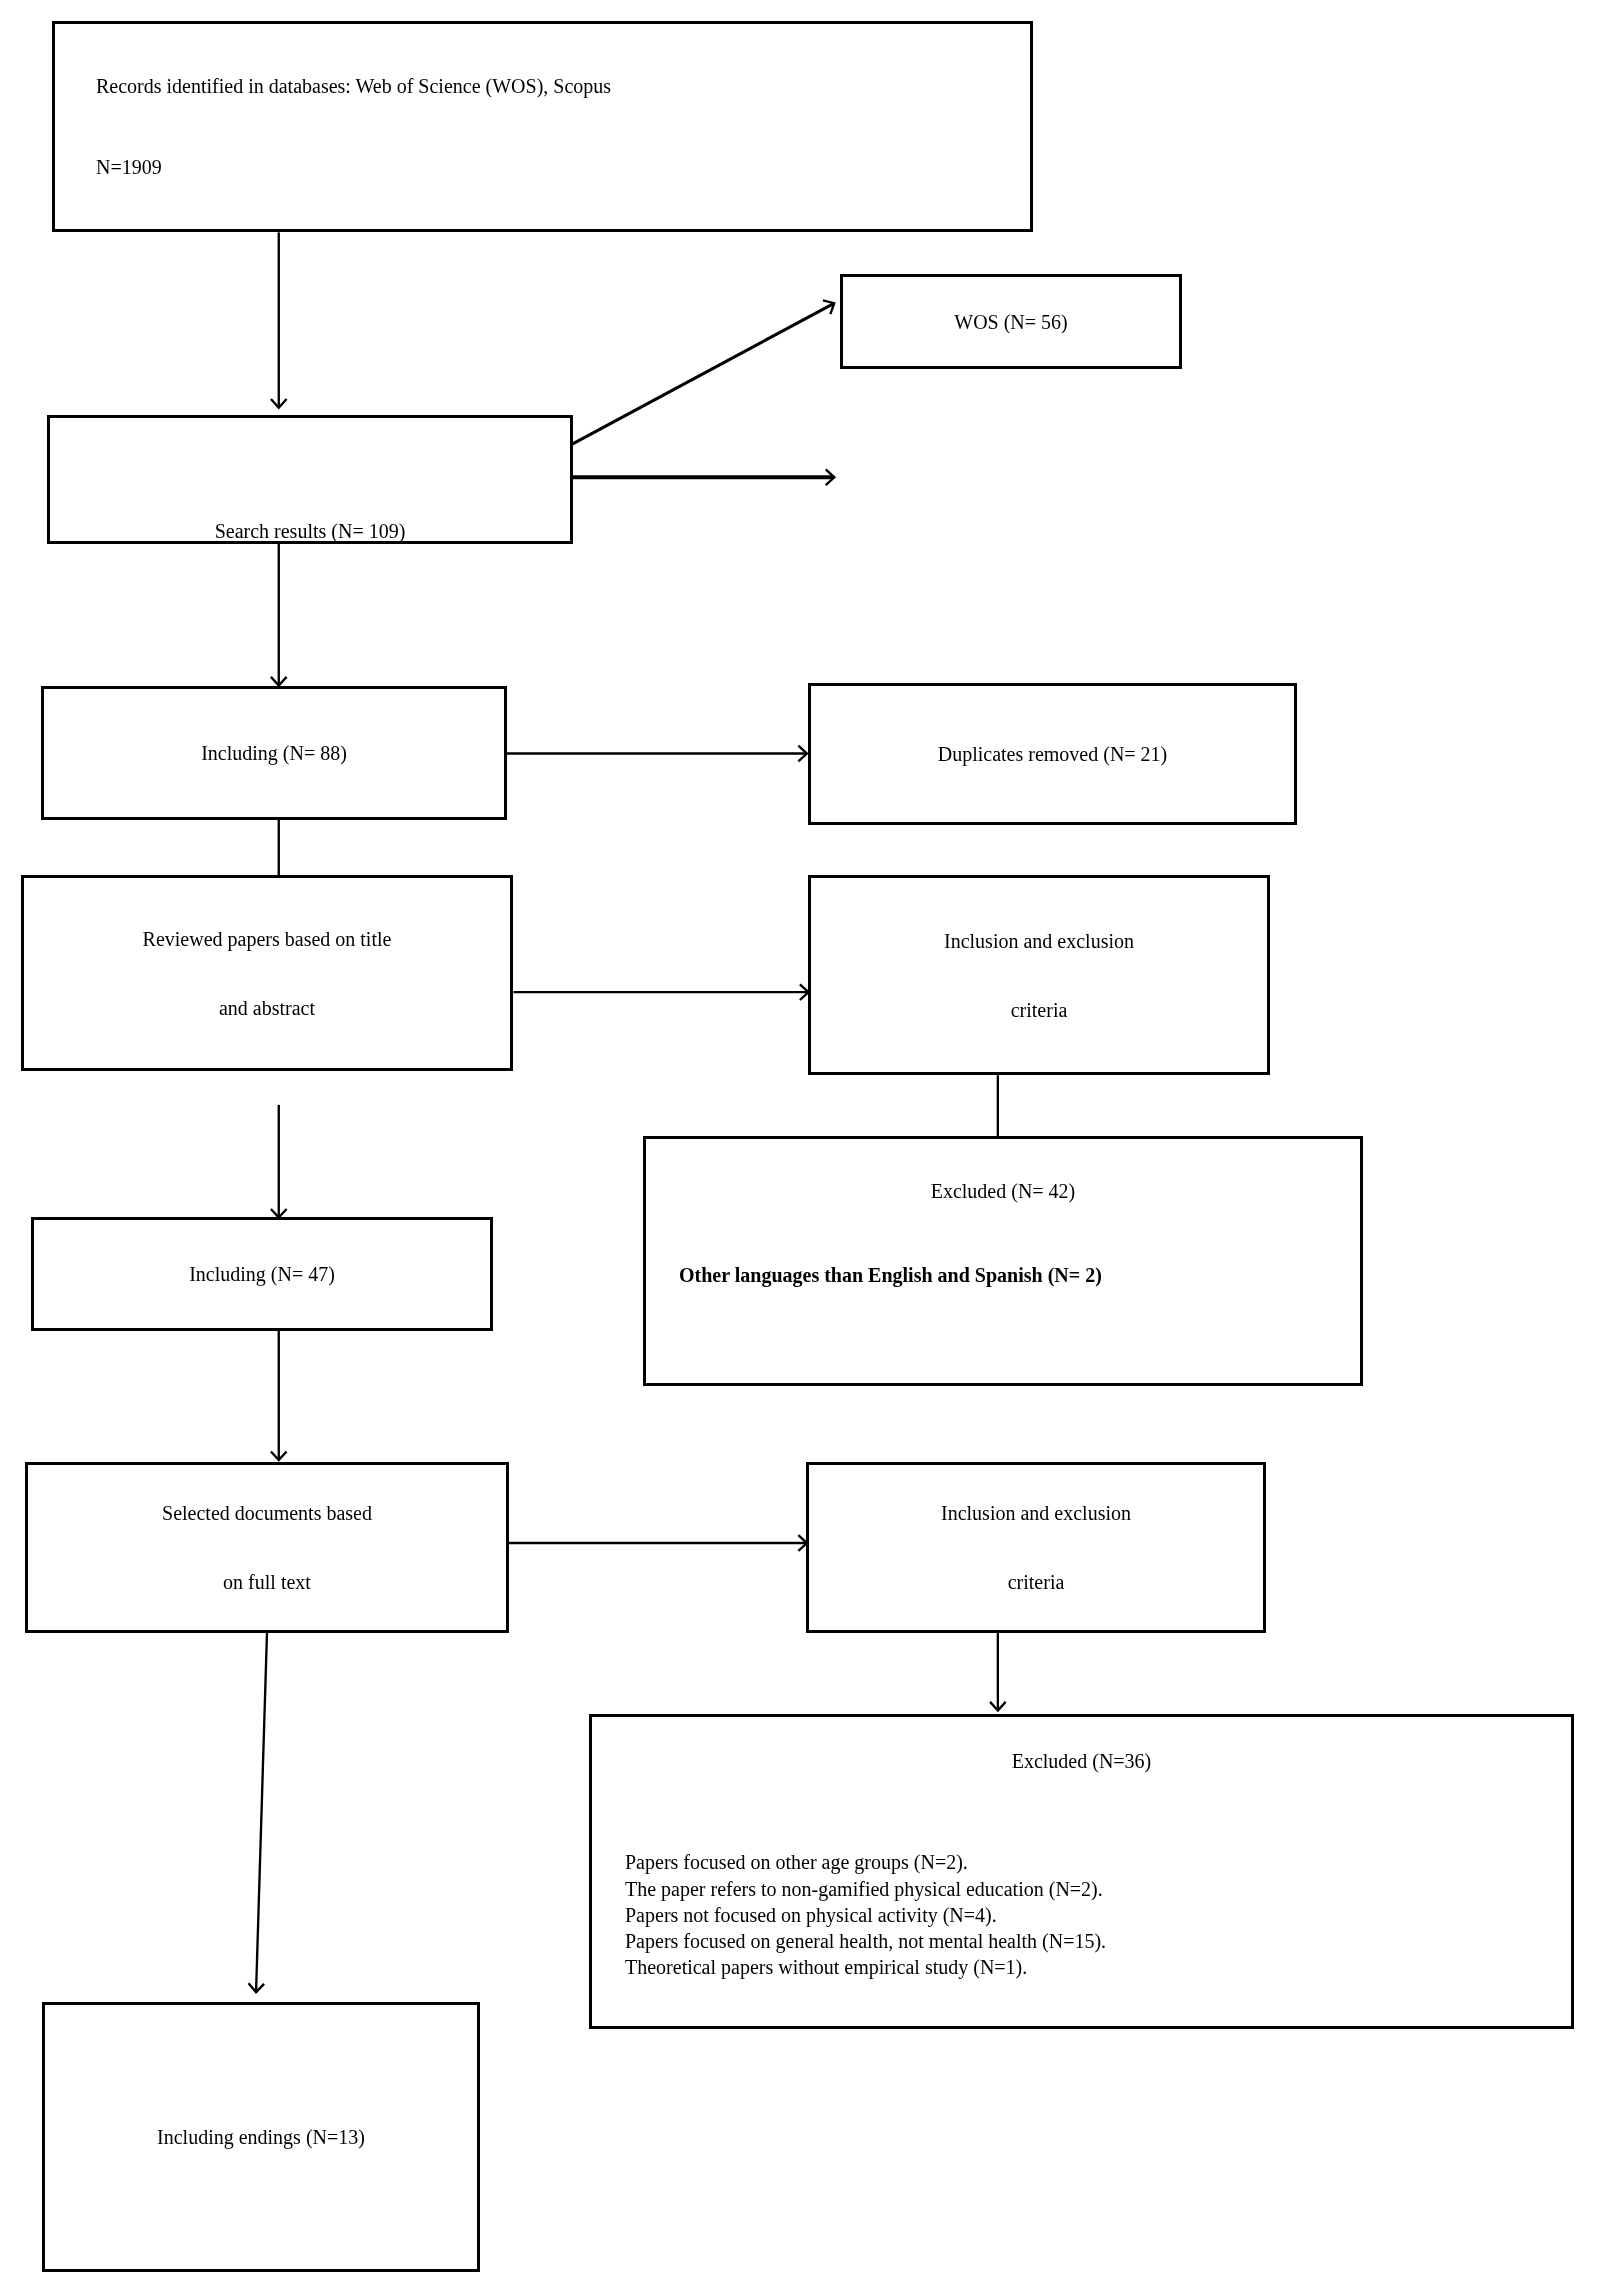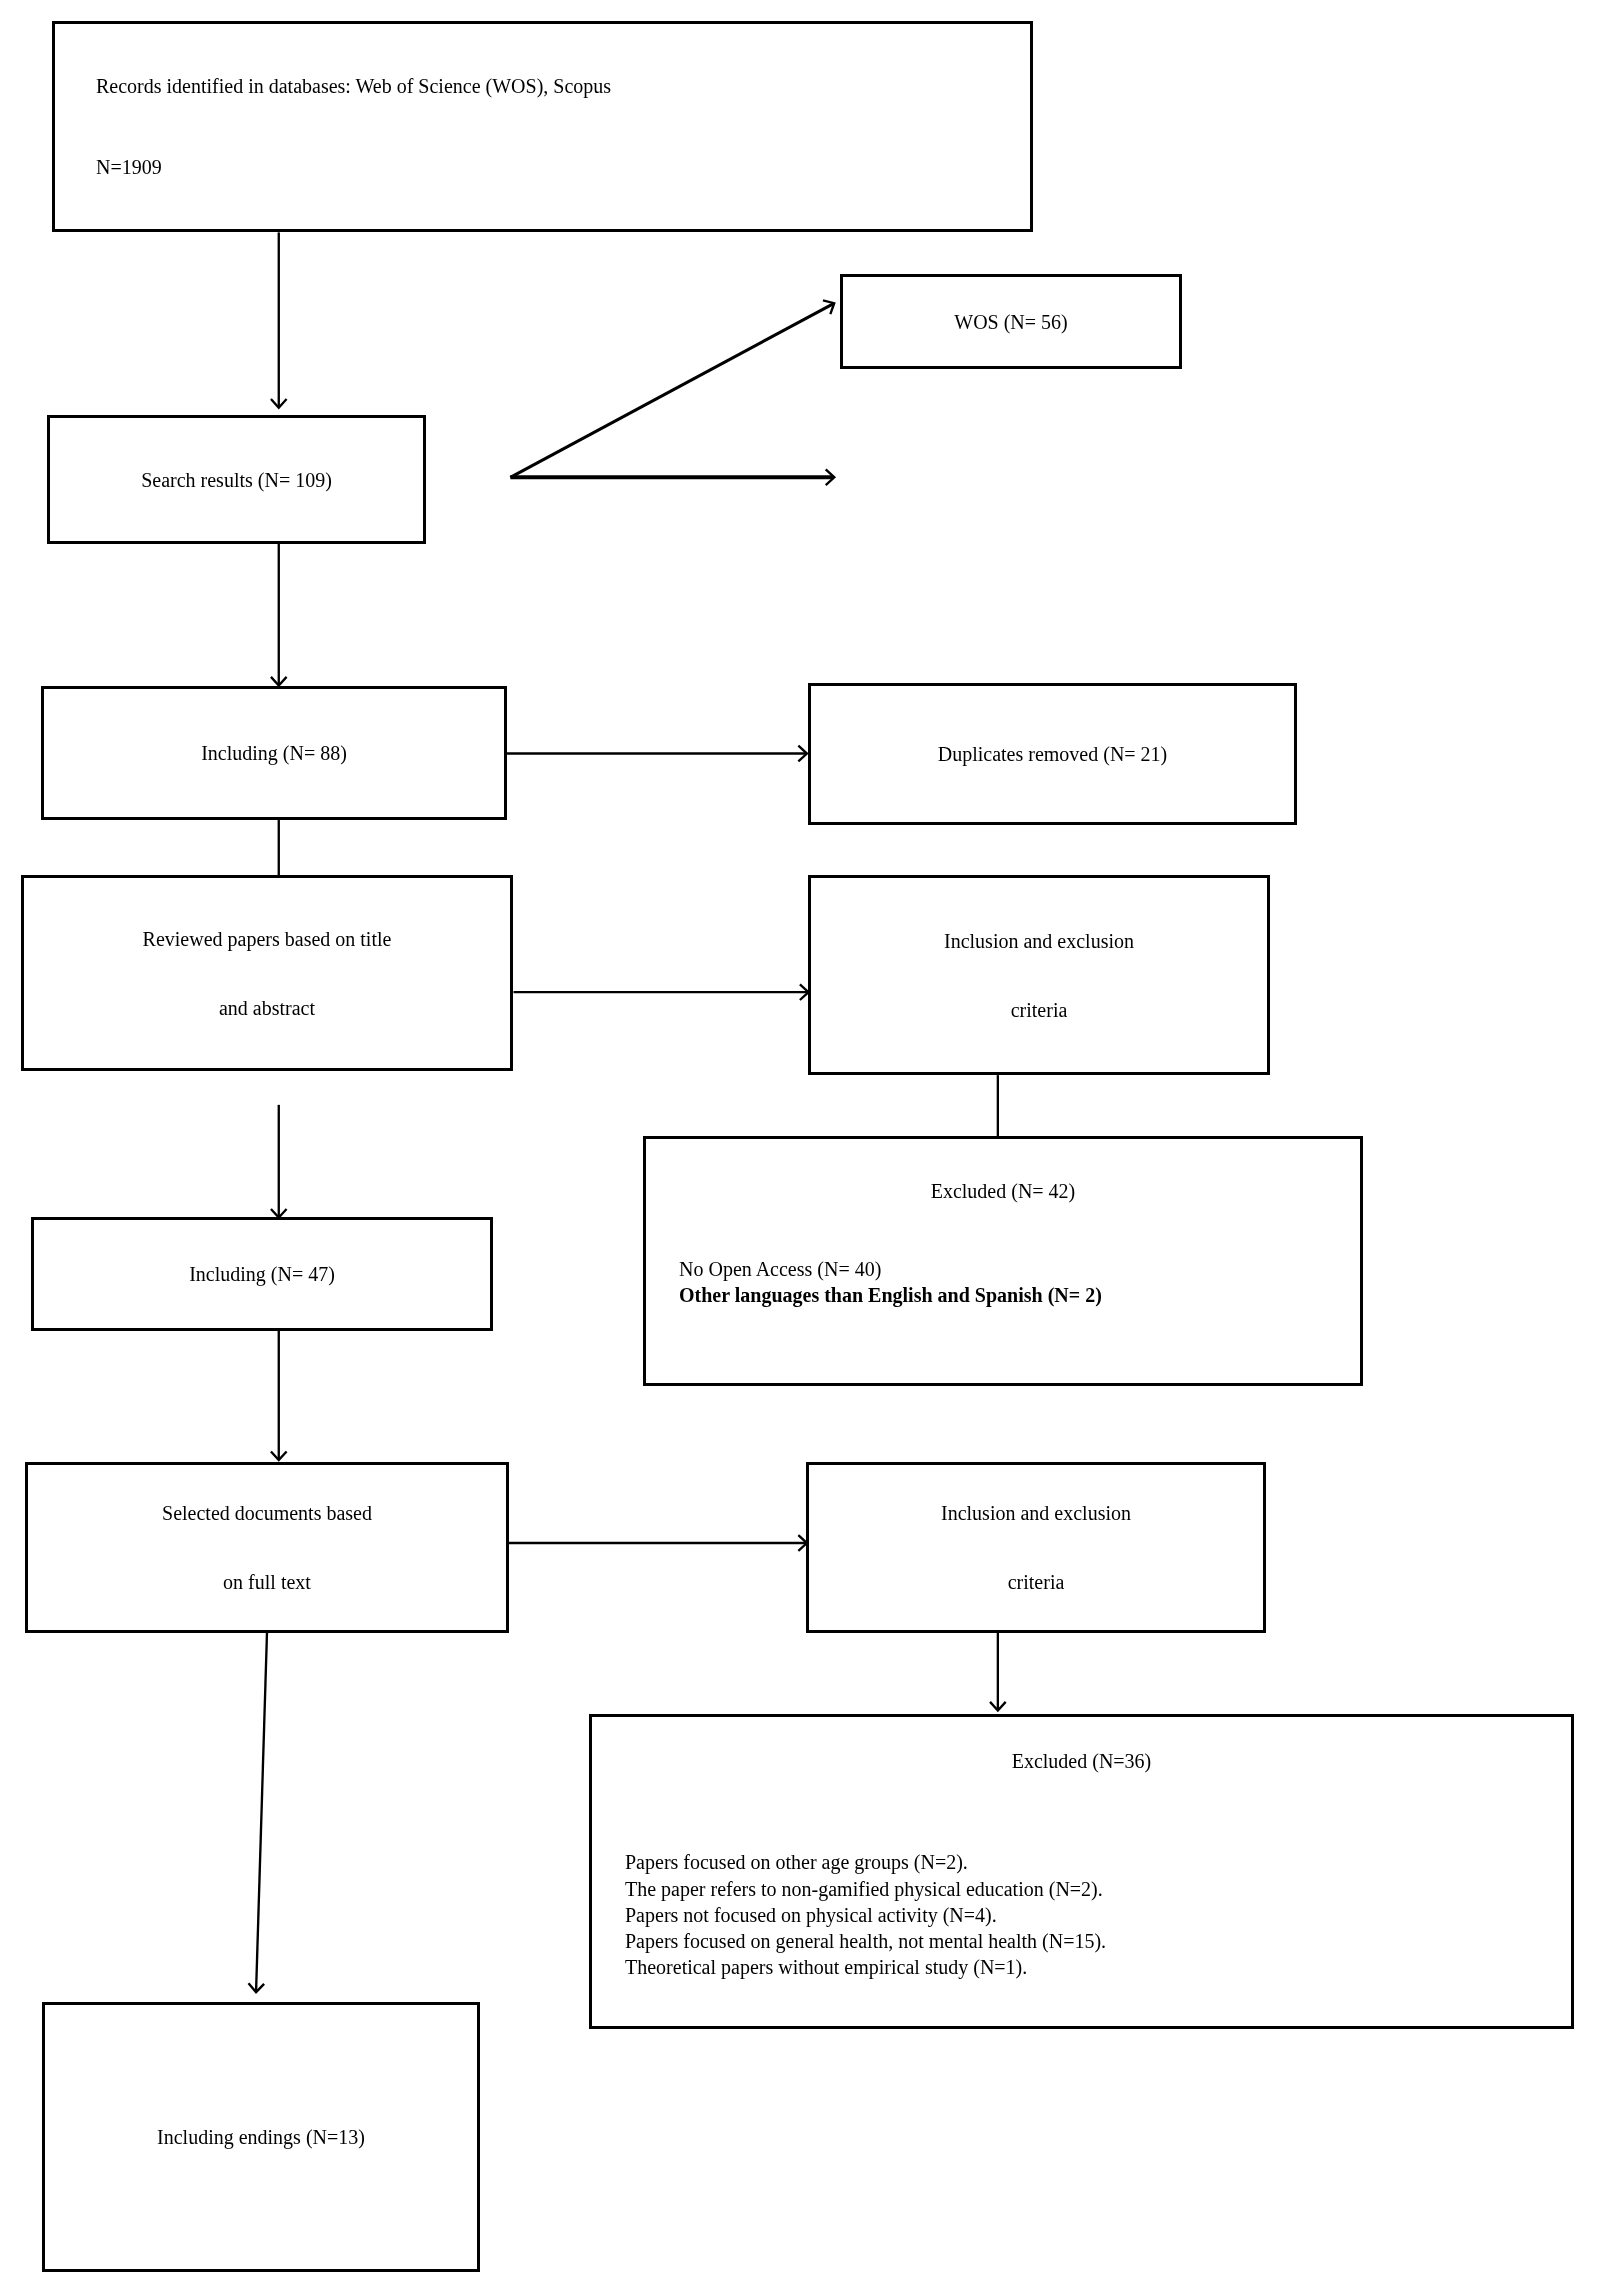--- a/index.html
+++ b/index.html
@@ -95,21 +95,21 @@
   <div class="node left pad-l gap-lg" style="left:52px; top:21px; width:981px; height:211px;">
     <span class="line">Records identified in databases: Web of Science (WOS), Scopus</span>
     <span class="line">N=1909</span>
   </div>
 
   <div class="node center" style="left:840px; top:274px; width:342px; height:95px;">
     <span class="line">WOS (N= 56)</span>
   </div>
 
 
-  <div class="node center" style="left:47px; top:415px; width:379px; height:129px;">
+  <div class="node center" style="left:47px; top:415px; width:526px; height:129px;justify-content:flex-end;">
     <span class="line">Search results (N= 109)</span>
   </div>
 
   <div class="node center" style="left:41px; top:686px; width:466px; height:134px;">
     <span class="line">Including (N= 88)</span>
   </div>
 
   <div class="node center" style="left:808px; top:683px; width:489px; height:142px;">
     <span class="line">Duplicates removed (N= 21)</span>
   </div>
@@ -119,21 +119,20 @@
     <span class="line">and abstract</span>
   </div>
 
   <div class="node center gap-md" style="left:808px; top:875px; width:462px; height:200px;">
     <span class="line">Inclusion and exclusion</span>
     <span class="line">criteria</span>
   </div>
 
   <div class="node" style="left:643px; top:1136px; width:720px; height:250px; justify-content:flex-start; padding-top:42px;">
     <span class="line center title-gap">Excluded (N= 42)</span>
-    <span class="line left pad-lr">No Open Access (N= 40)</span>
     <span class="line left pad-lr" style="margin-top:6.3px;font-weight:bold;">Other languages than English and Spanish (N= 2)</span>
   </div>
 
   <div class="node center" style="left:31px; top:1217px; width:462px; height:114px;">
     <span class="line">Including (N= 47)</span>
   </div>
 
   <div class="node center gap-md" style="left:25px; top:1462px; width:484px; height:171px;">
     <span class="line">Selected documents based</span>
     <span class="line">on full text</span>

